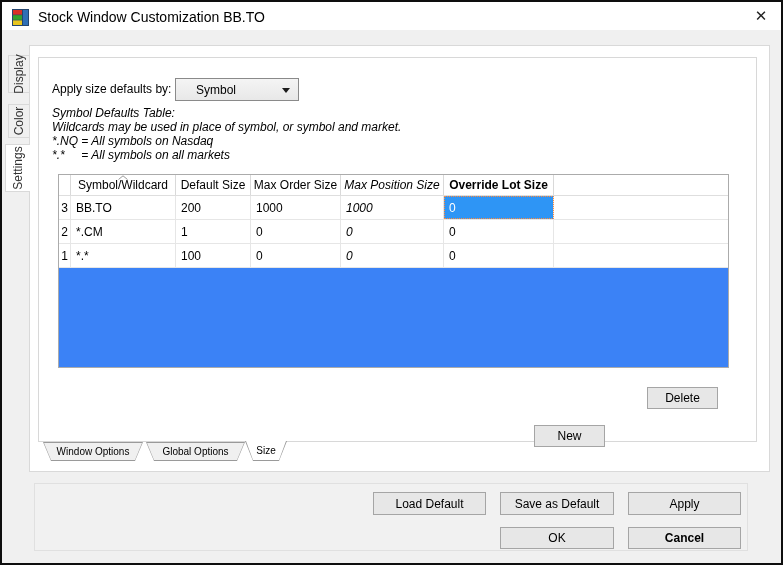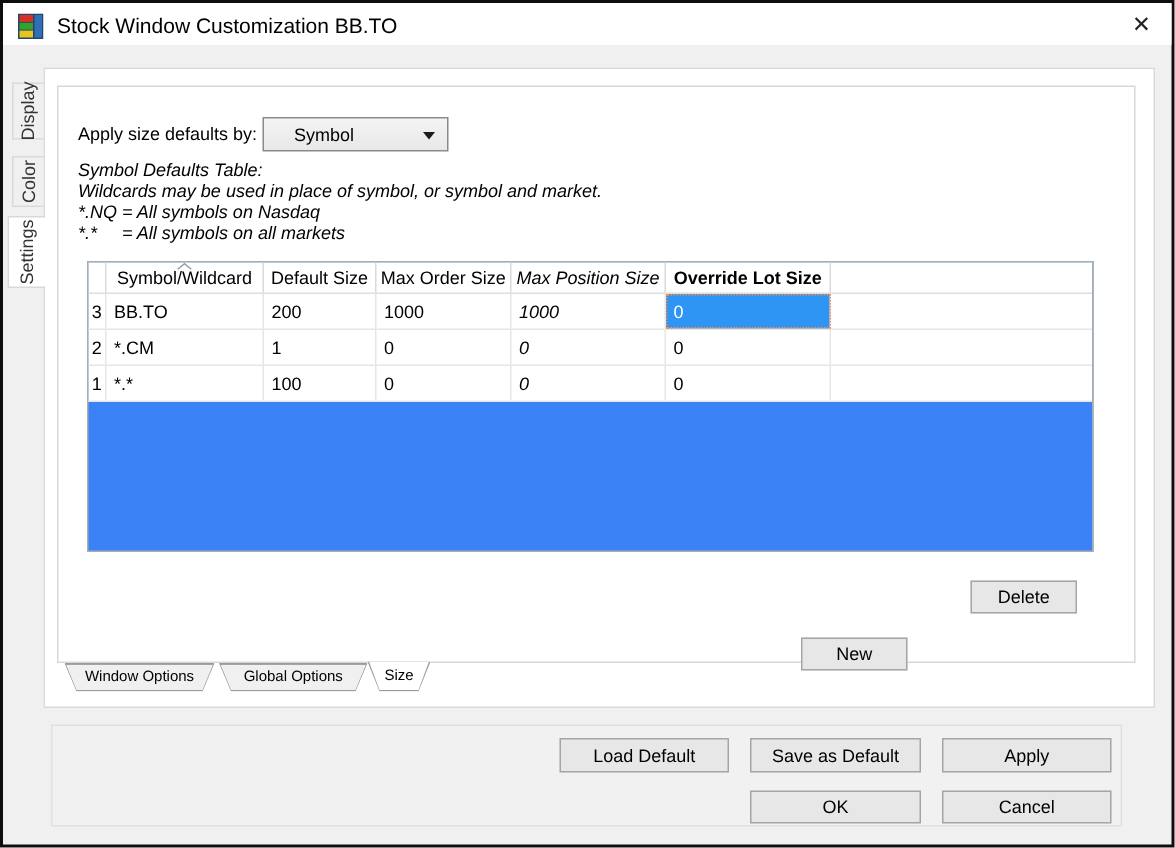--- a/index.html
+++ b/index.html
@@ -63,21 +63,21 @@
 
   
   .btn{display:flex;align-items:center;justify-content:center;font-size:12px;color:#000;
        background:#e7e7e7;border:1px solid #a5a5a5;z-index:2;cursor:default;}
   .btn-new{left:534px;top:387px;width:71px;height:22px;margin-top:38px;}
   .btn-delete{left:647px;top:387px;width:71px;height:22px;}
   .btn-load{left:373px;top:492px;width:113px;height:23px;}
   .btn-save{left:500px;top:492px;width:114px;height:23px;text-align:right;}
   .btn-apply{left:628px;top:492px;width:113px;height:23px;}
   .btn-ok{left:500px;top:527px;width:114px;height:22px;}
-  .btn-cancel{left:628px;top:527px;width:113px;height:22px;}
+  .btn-cancel{left:628px;top:527px;width:113px;height:22px;font-weight:bold;}
 
   
   .btab{top:442px;height:19px;z-index:2;}
   .btab-edge{position:absolute;inset:0;background:#9a9a9a;
              clip-path:polygon(0 0,100% 0,calc(100% - 8px) 100%,8px 100%);}
   .btab-in{position:absolute;inset:1px;background:#f0f0f0;
            clip-path:polygon(0 0,100% 0,calc(100% - 7px) 100%,7px 100%);
            display:flex;align-items:center;justify-content:center;font-size:10px;color:#000;}
   .btab.active{top:441px;height:20px;z-index:4;}
   .btab.active .btab-in{top:0;background:#fff;}

